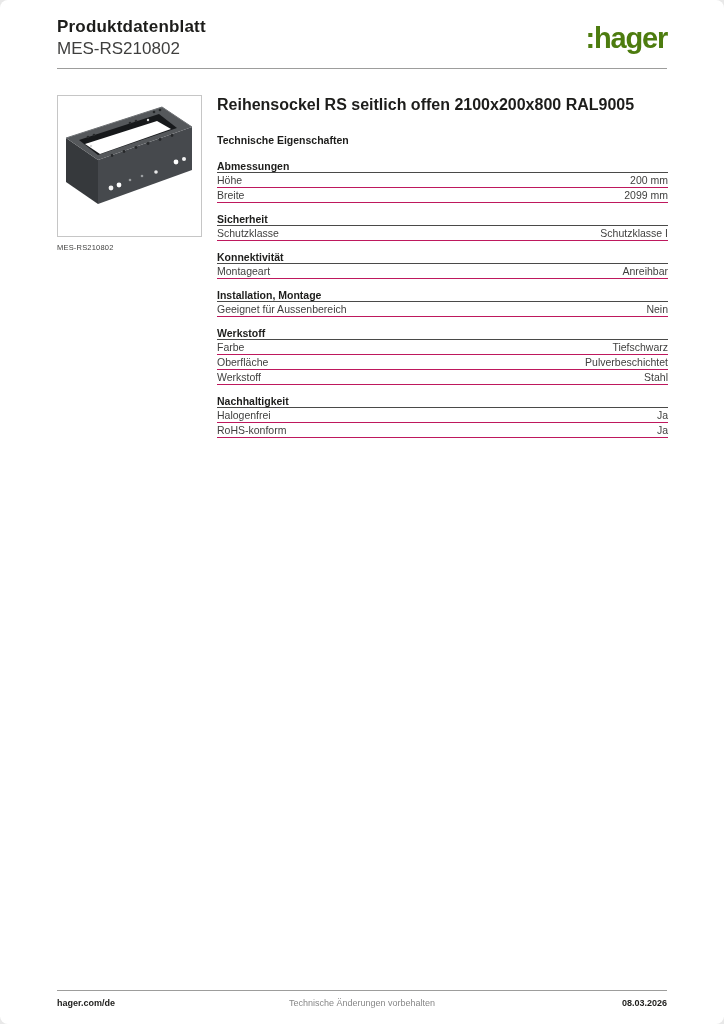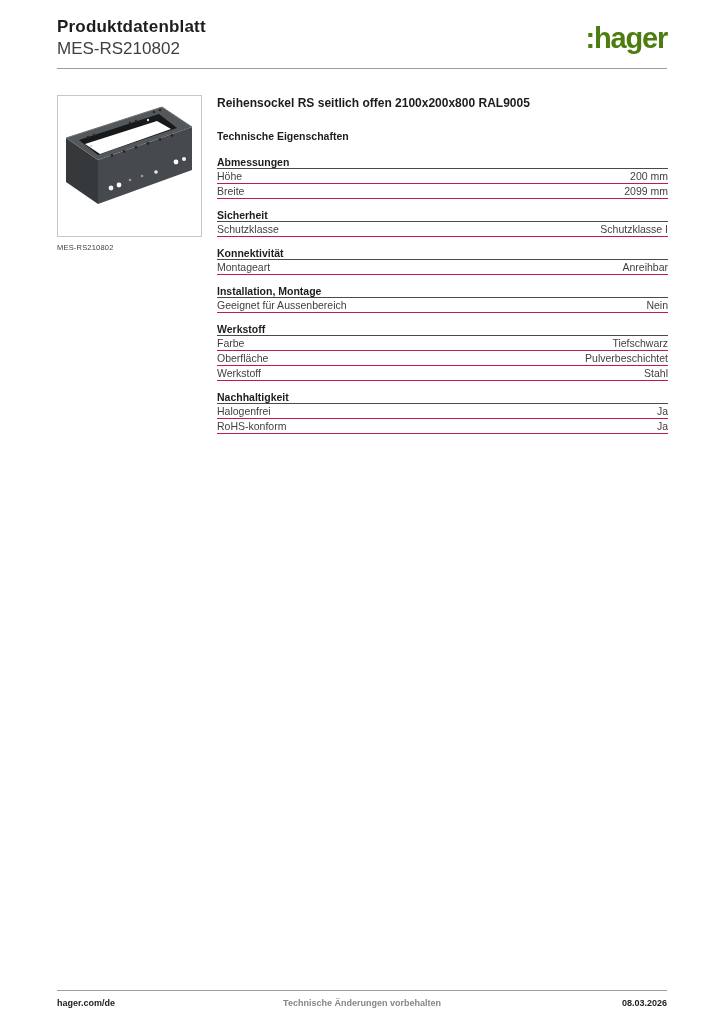--- a/index.html
+++ b/index.html
@@ -6,20 +6,21 @@
   html, body { background: #e8e8e8; }
   body { font-family: "Liberation Sans", sans-serif; }
   .page {
     position: relative;
     width: 724px;
     height: 1024px;
     background: #ffffff;
     margin: 0 auto;
     overflow: hidden;
     color: #1d1d1b;
+    border-radius: 8px;
   }
   
   .header { position: absolute; left: 57px; top: 17px; right: 57px; }
   .doc-type { font-size: 17px; font-weight: 700; color: #1d1d1b; letter-spacing: .2px; }
   .product-code { font-size: 17px; font-weight: 400; color: #3f3f3e; margin-top: 2px; }
   .logo {
     position: absolute; right: 0; top: 7px;
     font-size: 29px; font-weight: 700; color: #4d7c0f;
     letter-spacing: -1.2px; line-height: 1;
   }
@@ -28,21 +29,21 @@
   
   .left-col { position: absolute; left: 57px; top: 95px; width: 145px; }
   .image-box {
     width: 145px; height: 142px;
     border: 1px solid #c6c6c6; background: #ffffff;
   }
   .image-caption { font-size: 7.5px; color: #3f3f3e; margin-top: 6px; letter-spacing: .2px; }
 
   
   .content { position: absolute; left: 217px; top: 96px; width: 451px; }
-  .product-title { font-size: 12px; font-weight: 700; color: #1d1d1b; }
+  .product-title { font-size: 16px; font-weight: 700; color: #1d1d1b; }
   .tech-heading { font-size: 10.5px; font-weight: 700; color: #1d1d1b; margin-top: 20px; }
   .sections { margin-top: 14px; }
   .spec-section { margin-top: 10px; }
   .spec-section:first-child { margin-top: 0; }
   .spec-title {
     font-size: 10.5px; font-weight: 700; color: #1d1d1b;
     border-bottom: 1px solid #4a4a49;
   }
   .spec-row {
     display: flex; justify-content: space-between; align-items: center;
@@ -53,21 +54,21 @@
 
   
   .footer-rule { position: absolute; left: 57px; right: 57px; top: 990px; border-top: 1px solid #9d9d9c; }
   .footer {
     position: absolute; left: 57px; right: 57px; top: 998px;
     font-size: 9px; color: #1d1d1b;
   }
   .footer .website { font-weight: 700; }
   .footer .disclaimer {
     position: absolute; left: 50%; transform: translateX(-50%);
-    color: #878787; font-weight: 700; white-space: nowrap;
+    color: #878787; font-weight: 400; white-space: nowrap;
   }
   .footer .date { position: absolute; right: 0; font-weight: 700; }
 </style>
 </head>
 <body>
 
 <div class="page">
 
   <div class="header">
     <div class="doc-type">Produktdatenblatt</div>

